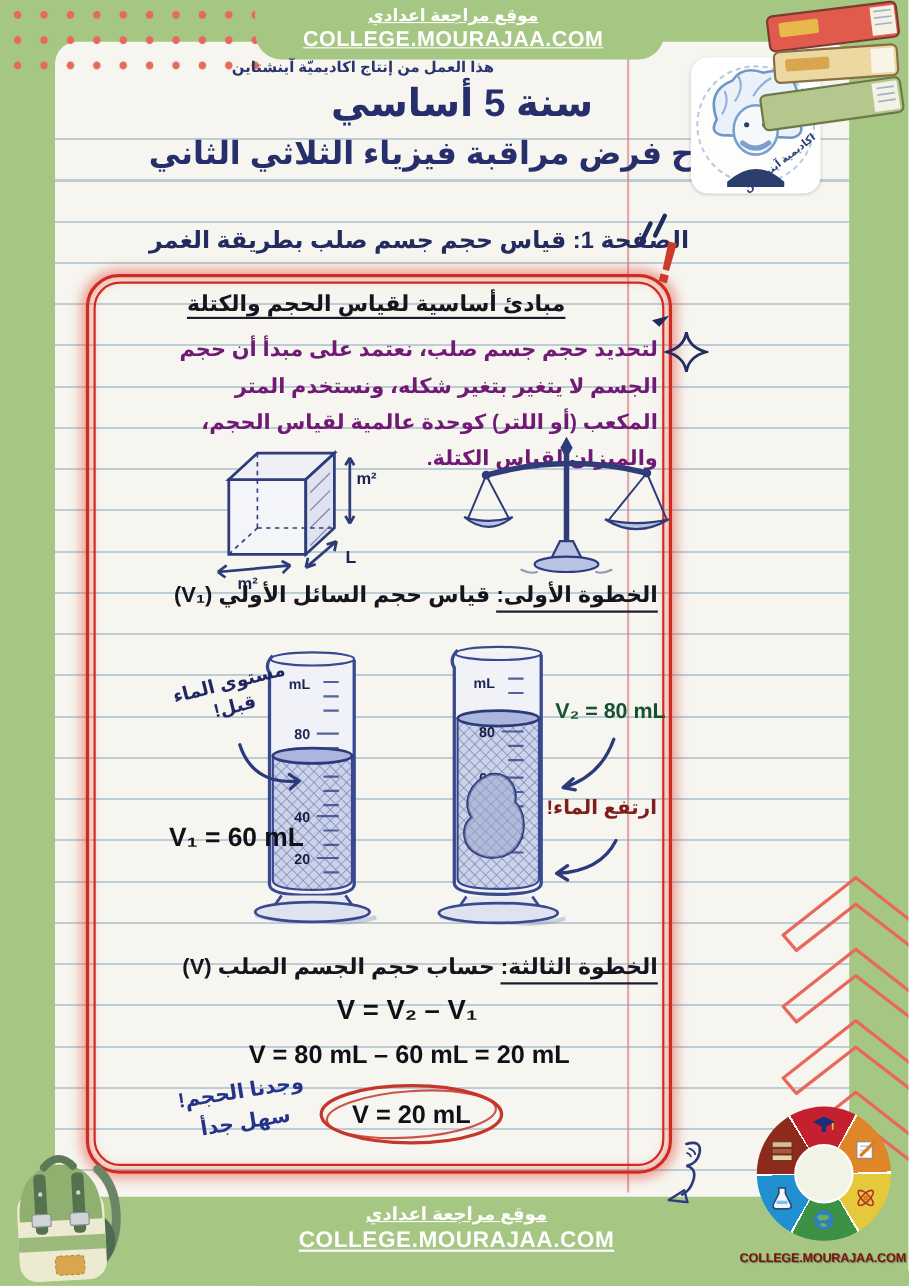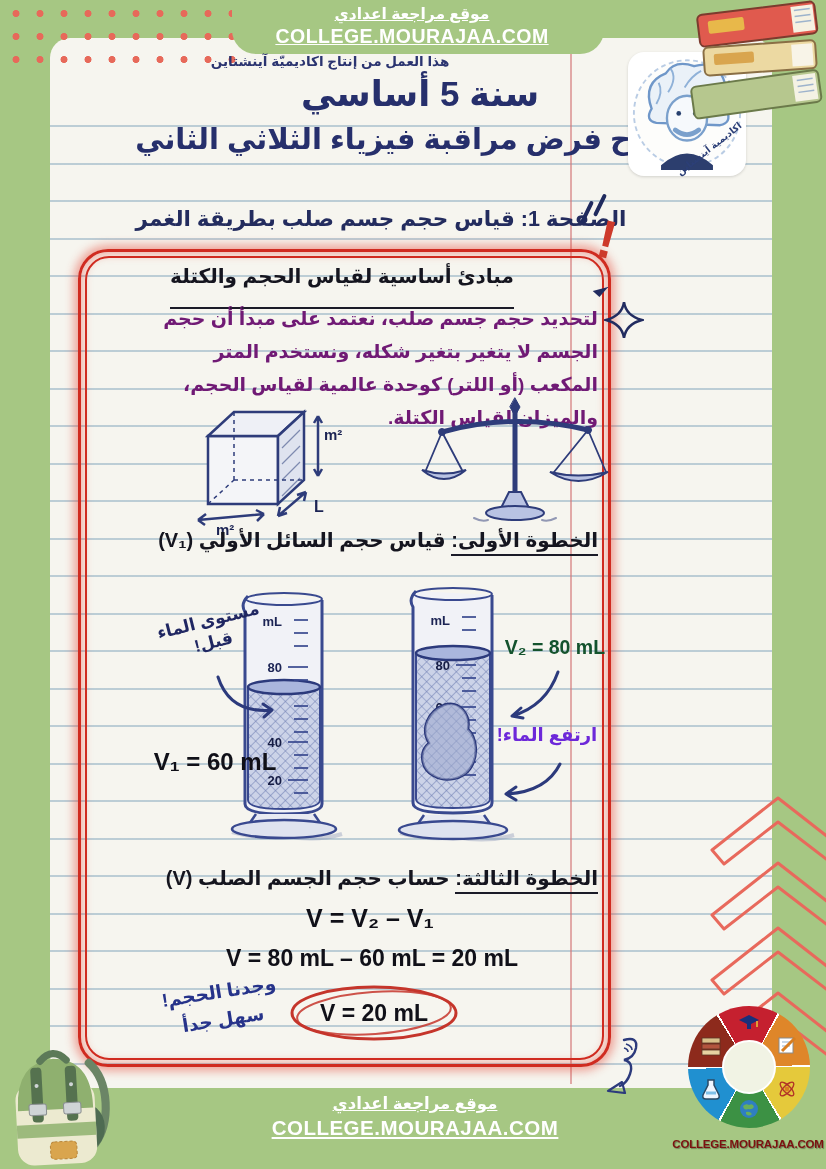--- a/index.html
+++ b/index.html
@@ -21,40 +21,40 @@
   .hdr-url{left:212px;top:25px;width:400px;text-align:center;color:#fff;font-weight:bold;font-size:19.5px;letter-spacing:.5px;text-decoration:underline;z-index:5;}
   .credit{left:140px;top:53px;width:380px;text-align:center;color:#2b3470;font-weight:bold;font-size:13.5px;z-index:5;}
   .t-grade{left:110px;top:74px;width:620px;text-align:center;color:#262f6c;font-weight:bold;font-size:35px;z-index:5;}
   .t-exam{left:60px;top:122px;width:706px;text-align:center;color:#262f6c;font-weight:bold;font-size:29px;z-index:5;}
   .t-page{left:86px;top:206px;width:590px;text-align:center;color:#232c5e;font-weight:bold;font-size:21.5px;z-index:5;}
   
   .redbox{left:78px;top:249px;width:527px;height:812px;border:3px solid #d02b20;border-radius:30px;
     box-shadow:0 0 10px 4px rgba(228,62,46,.45), inset 0 0 9px 3px rgba(228,62,46,.35);z-index:4;}
   .redbox-inner{position:absolute;inset:4px;border:2.5px solid #d02b20;border-radius:24px;}
   .p-title{left:95px;top:264px;width:494px;text-align:center;color:#15151f;font-weight:bold;font-size:20px;z-index:6;}
-  .p-title span{border-bottom:2.5px solid #1b1b28;padding-bottom:20px;}
+  .p-title span{border-bottom:2.5px solid #1b1b28;padding-bottom:0;}
   .p-body{left:150px;top:302px;width:448px;direction:rtl;text-align:right;color:#701a75;font-weight:bold;
     font-size:19px;line-height:33px;z-index:6;}
   .step-h{left:150px;top:528px;width:448px;direction:rtl;text-align:right;color:#15151f;font-weight:bold;font-size:20px;z-index:6;}
   .step-h .ul{border-bottom:2.5px solid #1b1b28;padding-bottom:3px;}
   .step-h .ltr{direction:ltr;unicode-bidi:embed;}
   .step3-h{top:866px;}
   .eq1{left:120px;top:904px;width:500px;text-align:center;color:#101018;font-weight:bold;font-size:25px;z-index:6;}
   .eq2{left:112px;top:945px;width:520px;text-align:center;color:#101018;font-weight:bold;font-size:23px;z-index:6;}
   .result-wrap{left:288px;top:984px;width:172px;height:58px;z-index:6;}
   .result-text{position:absolute;inset:0;display:flex;align-items:center;justify-content:center;
     color:#101018;font-weight:bold;font-size:23px;}
   .note{left:142px;top:978px;width:158px;transform:rotate(-9deg);text-align:center;color:#26338a;
     font-weight:bold;font-size:18.5px;line-height:1.5;z-index:6;direction:rtl;}
   
   .level-note{left:150px;top:610px;width:122px;transform:rotate(-14deg);text-align:center;color:#202762;
     font-weight:bold;font-size:17px;line-height:1.3;z-index:6;direction:rtl;}
   .v1{left:150px;top:748px;width:130px;text-align:center;color:#101018;font-weight:bold;font-size:24px;z-index:6;}
   .v2{left:490px;top:636px;width:130px;text-align:center;color:#14532d;font-weight:bold;font-size:19.5px;z-index:6;}
-  .rise-note{left:490px;top:724px;width:114px;text-align:center;color:#6d28d9;font-weight:bold;font-size:18px;z-index:6;direction:rtl;}
+  .rise-note{left:490px;top:724px;width:114px;text-align:center;color:#7f1d1d;font-weight:bold;font-size:18px;z-index:6;direction:rtl;}
   
   .slash{width:3.5px;height:24px;background:#1f2a5e;border-radius:2px;transform:rotate(26deg);z-index:6;}
   .excl{left:598px;top:208px;font-size:54px;font-weight:bold;color:#cd3a2b;transform:rotate(14deg);z-index:6;}
   
   .ftr-label{left:200px;top:1094px;width:430px;text-align:center;color:#fff;font-weight:bold;font-size:16.5px;text-decoration:underline;z-index:5;}
   .ftr-url{left:200px;top:1116px;width:430px;text-align:center;color:#fff;font-weight:bold;font-size:20.5px;letter-spacing:.5px;text-decoration:underline;z-index:5;}
   
   .ein-card{left:628px;top:52px;width:118px;height:124px;background:#fff;border-radius:16px;
     box-shadow:0 1px 3px rgba(0,0,0,.15);z-index:5;}
   .ein-caption{position:absolute;right:-6px;bottom:22px;width:86px;text-align:center;

